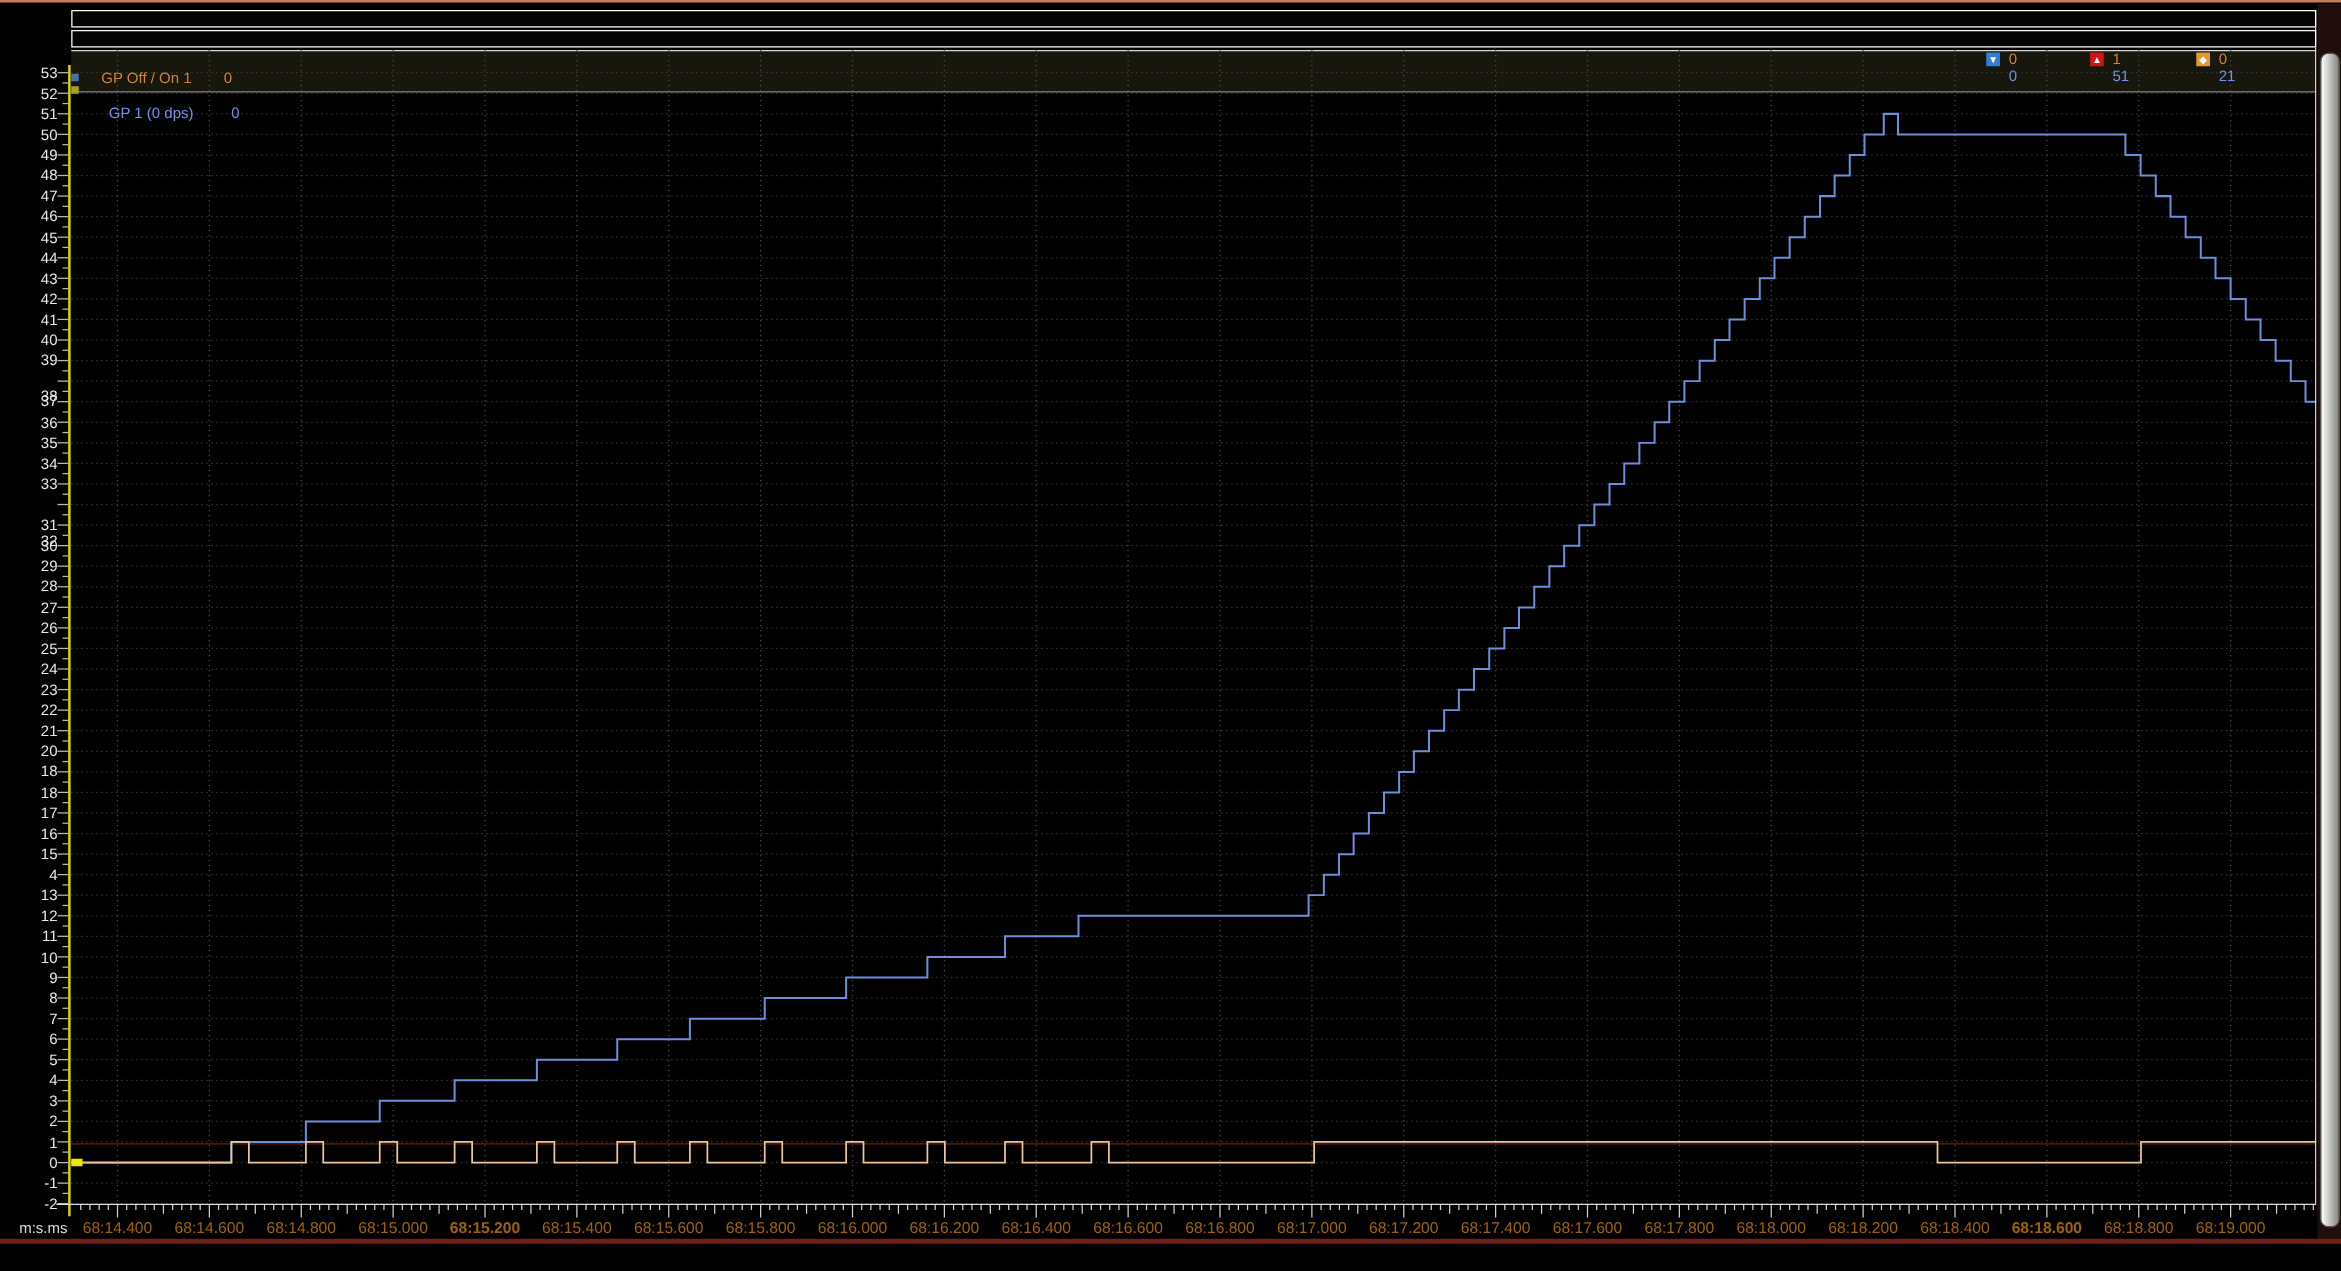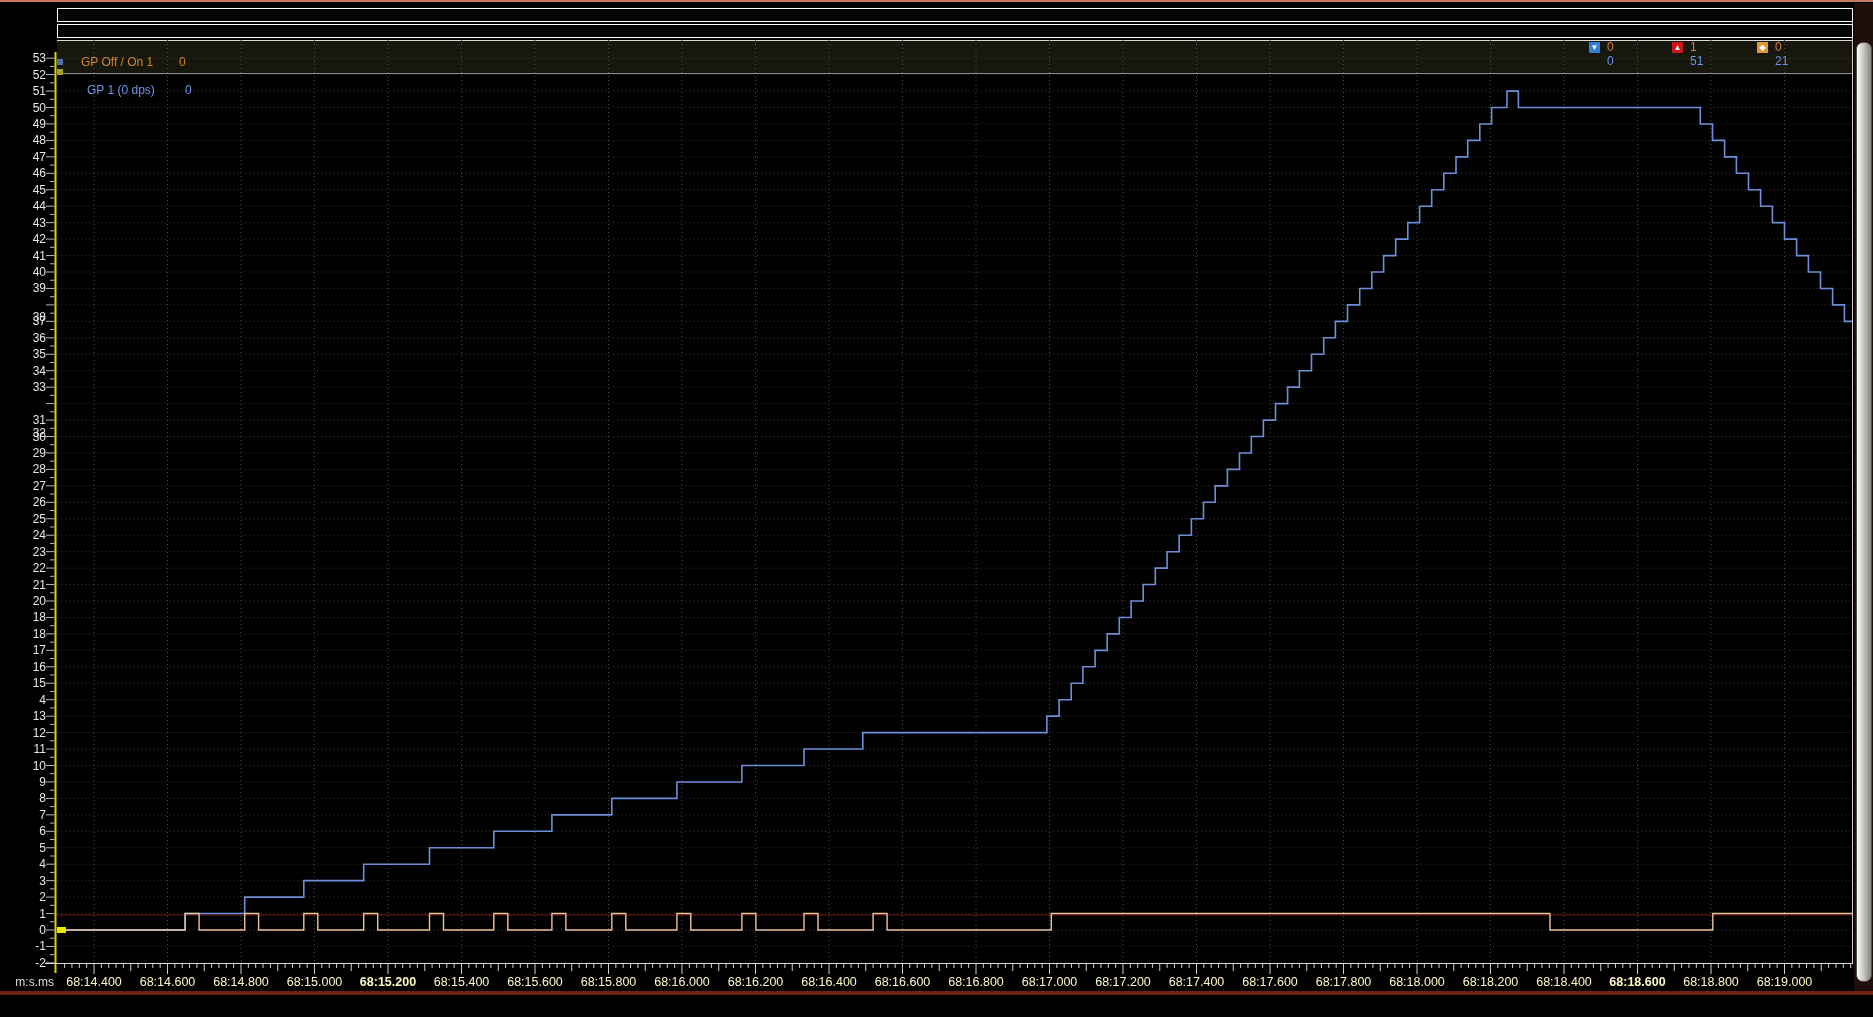--- a/index.html
+++ b/index.html
@@ -17,21 +17,21 @@
   .lg-label{display:inline-block;min-width:92px;}
   .lg-val{display:inline-block;margin-left:6px;}
   
   .stat-col{position:absolute;top:40px;width:80px;height:30px;font-size:12px;}
   .stat-top{height:14px;line-height:14px;display:flex;align-items:center;}
   .stat-icon{width:11px;height:11px;display:inline-flex;align-items:center;justify-content:center;
              color:#fff;font-size:8px;line-height:11px;}
   .stat-topval{margin-left:7px;color:#d0862c;}
   .stat-botval{height:14px;line-height:14px;color:#6d96e8;padding-left:18px;}
   
-  .xlab{position:absolute;top:975px;width:90px;text-align:center;font-size:12.5px;color:#fef9c3;}
+  .xlab{position:absolute;top:975px;width:90px;text-align:center;font-size:12.5px;color:#a16207;}
   .ylab{position:absolute;width:30px;height:14px;line-height:14px;text-align:right;
         font-size:12px;color:#e8e8e8;left:16px;}
   #x-unit{left:4px;top:975px;width:50px;text-align:right;font-size:12px;color:#dcdcdc;}
   
   #scroll-track{left:1854px;top:3px;width:19px;height:989px;background:#1f0e0c;}
   #scroll-thumb{position:absolute;left:2px;top:39px;width:14px;height:938px;border-radius:7px;
                 background:linear-gradient(90deg,#ffffff,#84847e);border:1px solid #55504c;}
   
   #bottom-maroon{left:0;top:991px;width:1873px;height:4px;background:#6b2214;}
   #status-bar{left:0;top:995px;width:1873px;height:22px;background:#ececec;color:#000;

